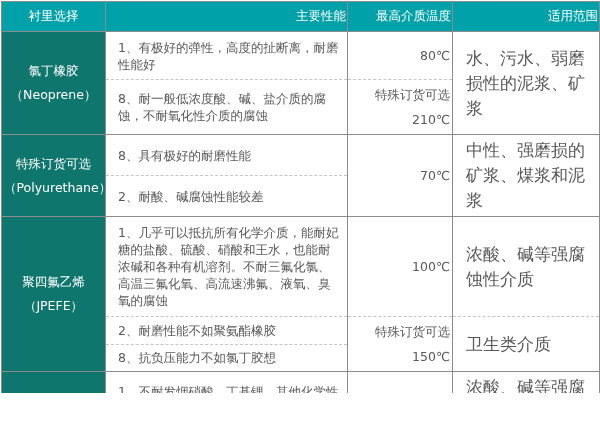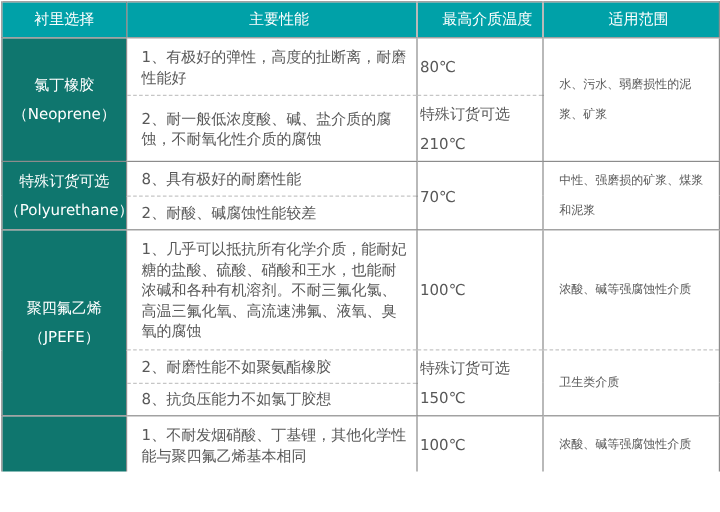--- a/index.html
+++ b/index.html
@@ -14,46 +14,46 @@
   th, td { box-sizing:border-box; border-left:1px solid #8c8c8c; overflow:hidden; }
   thead th {
     background:#00a1a8;
     color:#ffffff;
     font-size:12.5px;
     font-weight:normal;
     height:30px;
     white-space:nowrap;
   }
   th.th-center { text-align:center; }
-  th.th-left { text-align:center; padding-left:13px;font-family:Liberation Serif, serif; }
+  th.th-left { text-align:right; padding-left:13px;font-family:Liberation Serif, serif; }
   td.mat {
     background:#0f766e;
     color:#ffffff;
     text-align:center;
     font-size:12.5px;
     line-height:24px;
     padding:0 2px;
   }
   td.perf {
     color:#595959;
     font-size:12.5px;
     line-height:17px;
     text-align:left;
     padding:3px 8px 3px 12px;
   }
   td.temp {
     color:#595959;
     font-size:12.5px;
     line-height:25px;
-    text-align:left;
+    text-align:right;
     padding:2px 2px;
   }
   td.range {
     color:#595959;
-    font-size:10px;
+    font-size:17px;
     line-height:25px;
     text-align:left;
     padding:3px 8px 3px 13px;
   }
   .b-dash { border-bottom:1px dashed #c6c6c6; }
   .b-solid { border-bottom:1px solid #8c8c8c; }
   .temp-note:empty, .mat-code:empty { display:none; }
 </style>
 </head>
 <body>
@@ -82,21 +82,21 @@
           <div class="mat-code">（Neoprene）</div>
         </td>
         <td class="perf b-dash">1、有极好的弹性，高度的扯断离，耐磨性能好</td>
         <td class="temp b-dash">
 
           <div class="temp-value">80℃</div>
         </td>
         <td class="range b-solid" rowspan="2">水、污水、弱磨损性的泥浆、矿浆</td>
       </tr>
       <tr style="height:50px">
-        <td class="perf b-solid">2、耐一般低浓度酸、碱、盐介质的腐蚀，不耐氧化性介质的腐蚀</td>
+        <td class="perf b-solid">8、耐一般低浓度酸、碱、盐介质的腐蚀，不耐氧化性介质的腐蚀</td>
         <td class="temp b-solid">
           <div class="temp-note">特殊订货可选</div>
           <div class="temp-value">210℃</div>
         </td>
       </tr>
 
       <tr style="height:24px">
         <td class="mat b-solid" rowspan="2">
           <div class="mat-name">特殊订货可选</div>
           <div class="mat-code">（Polyurethane）</div>

